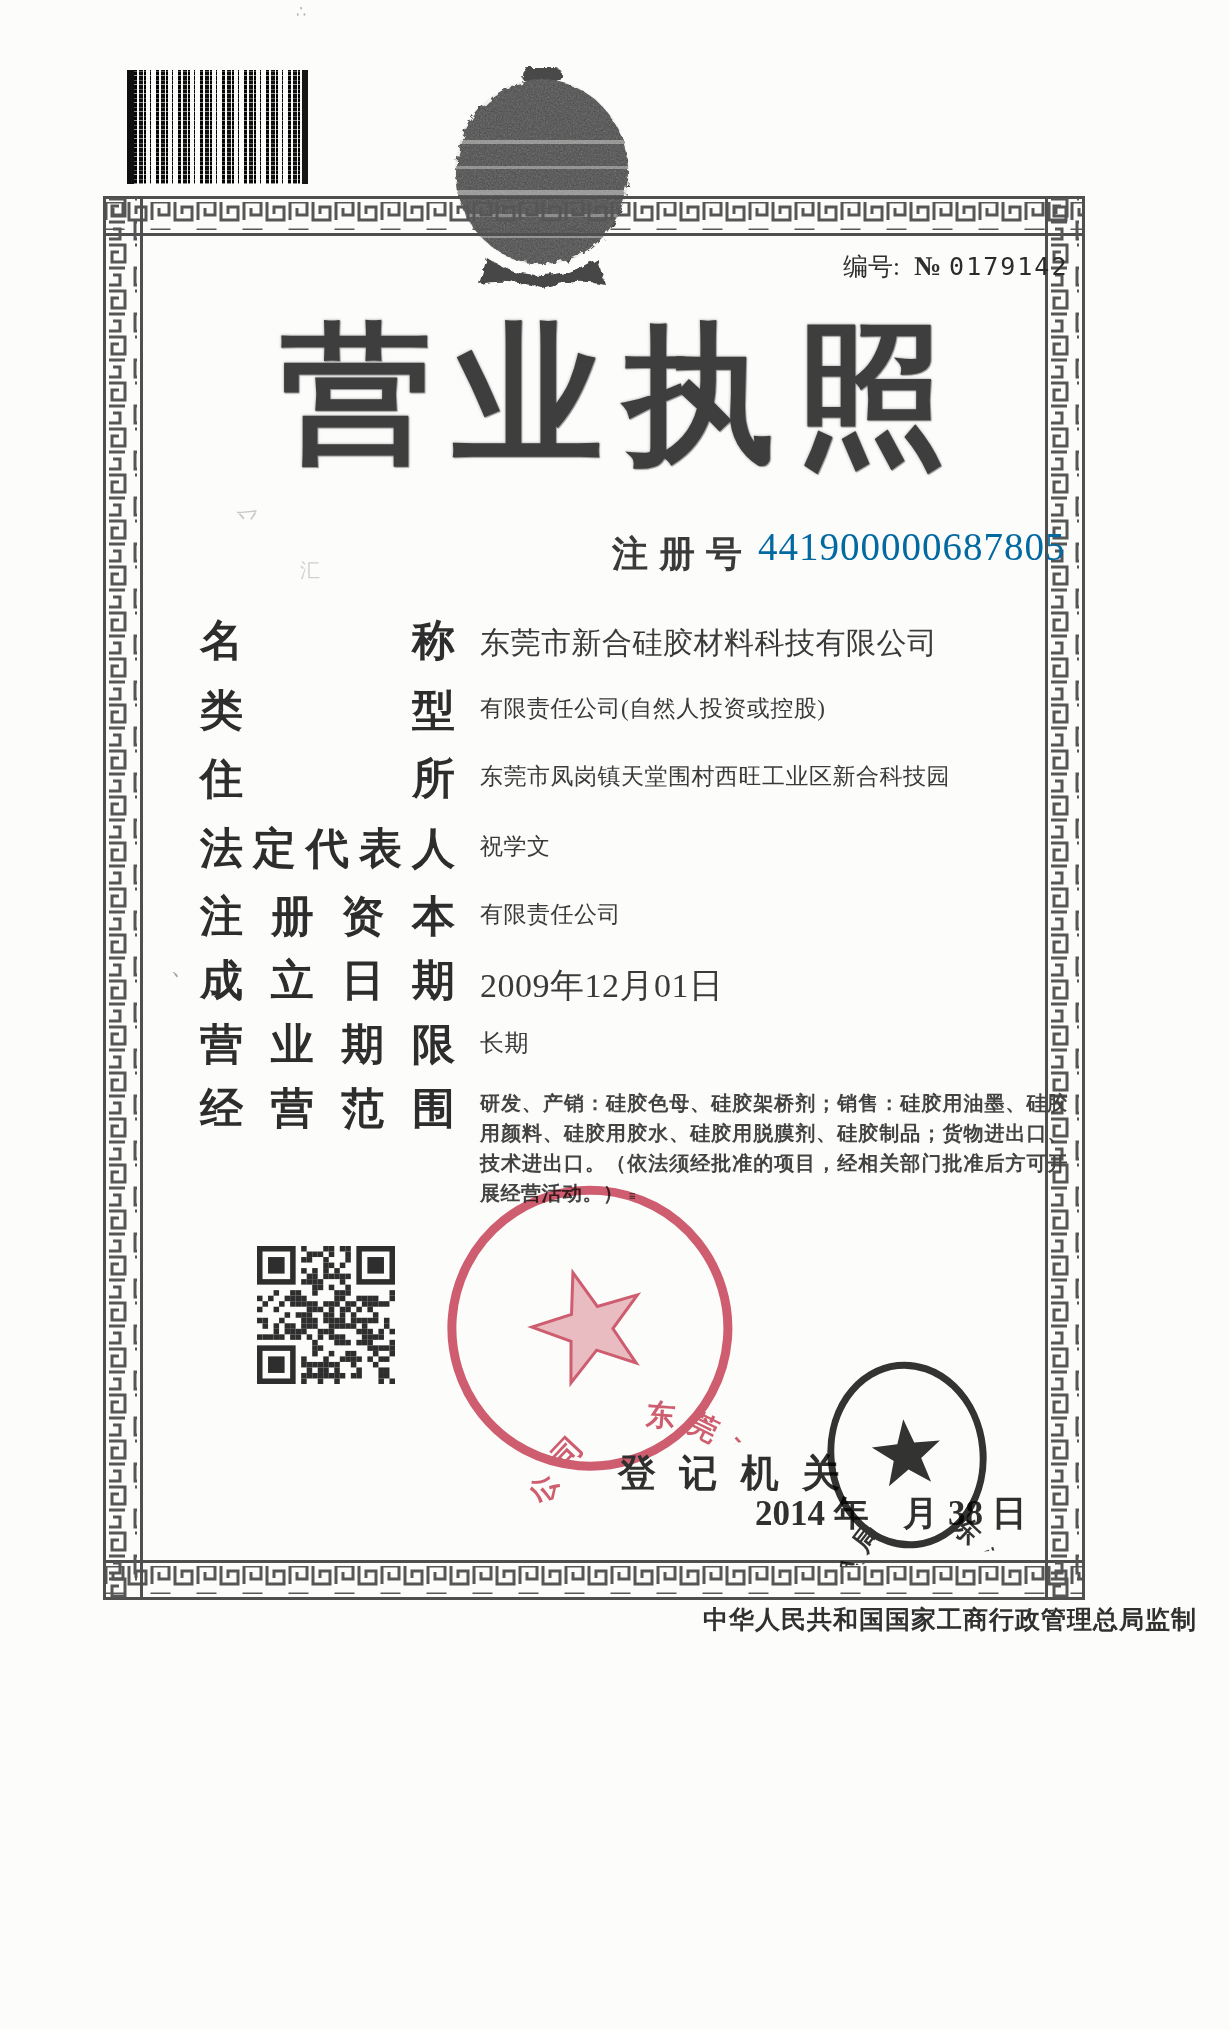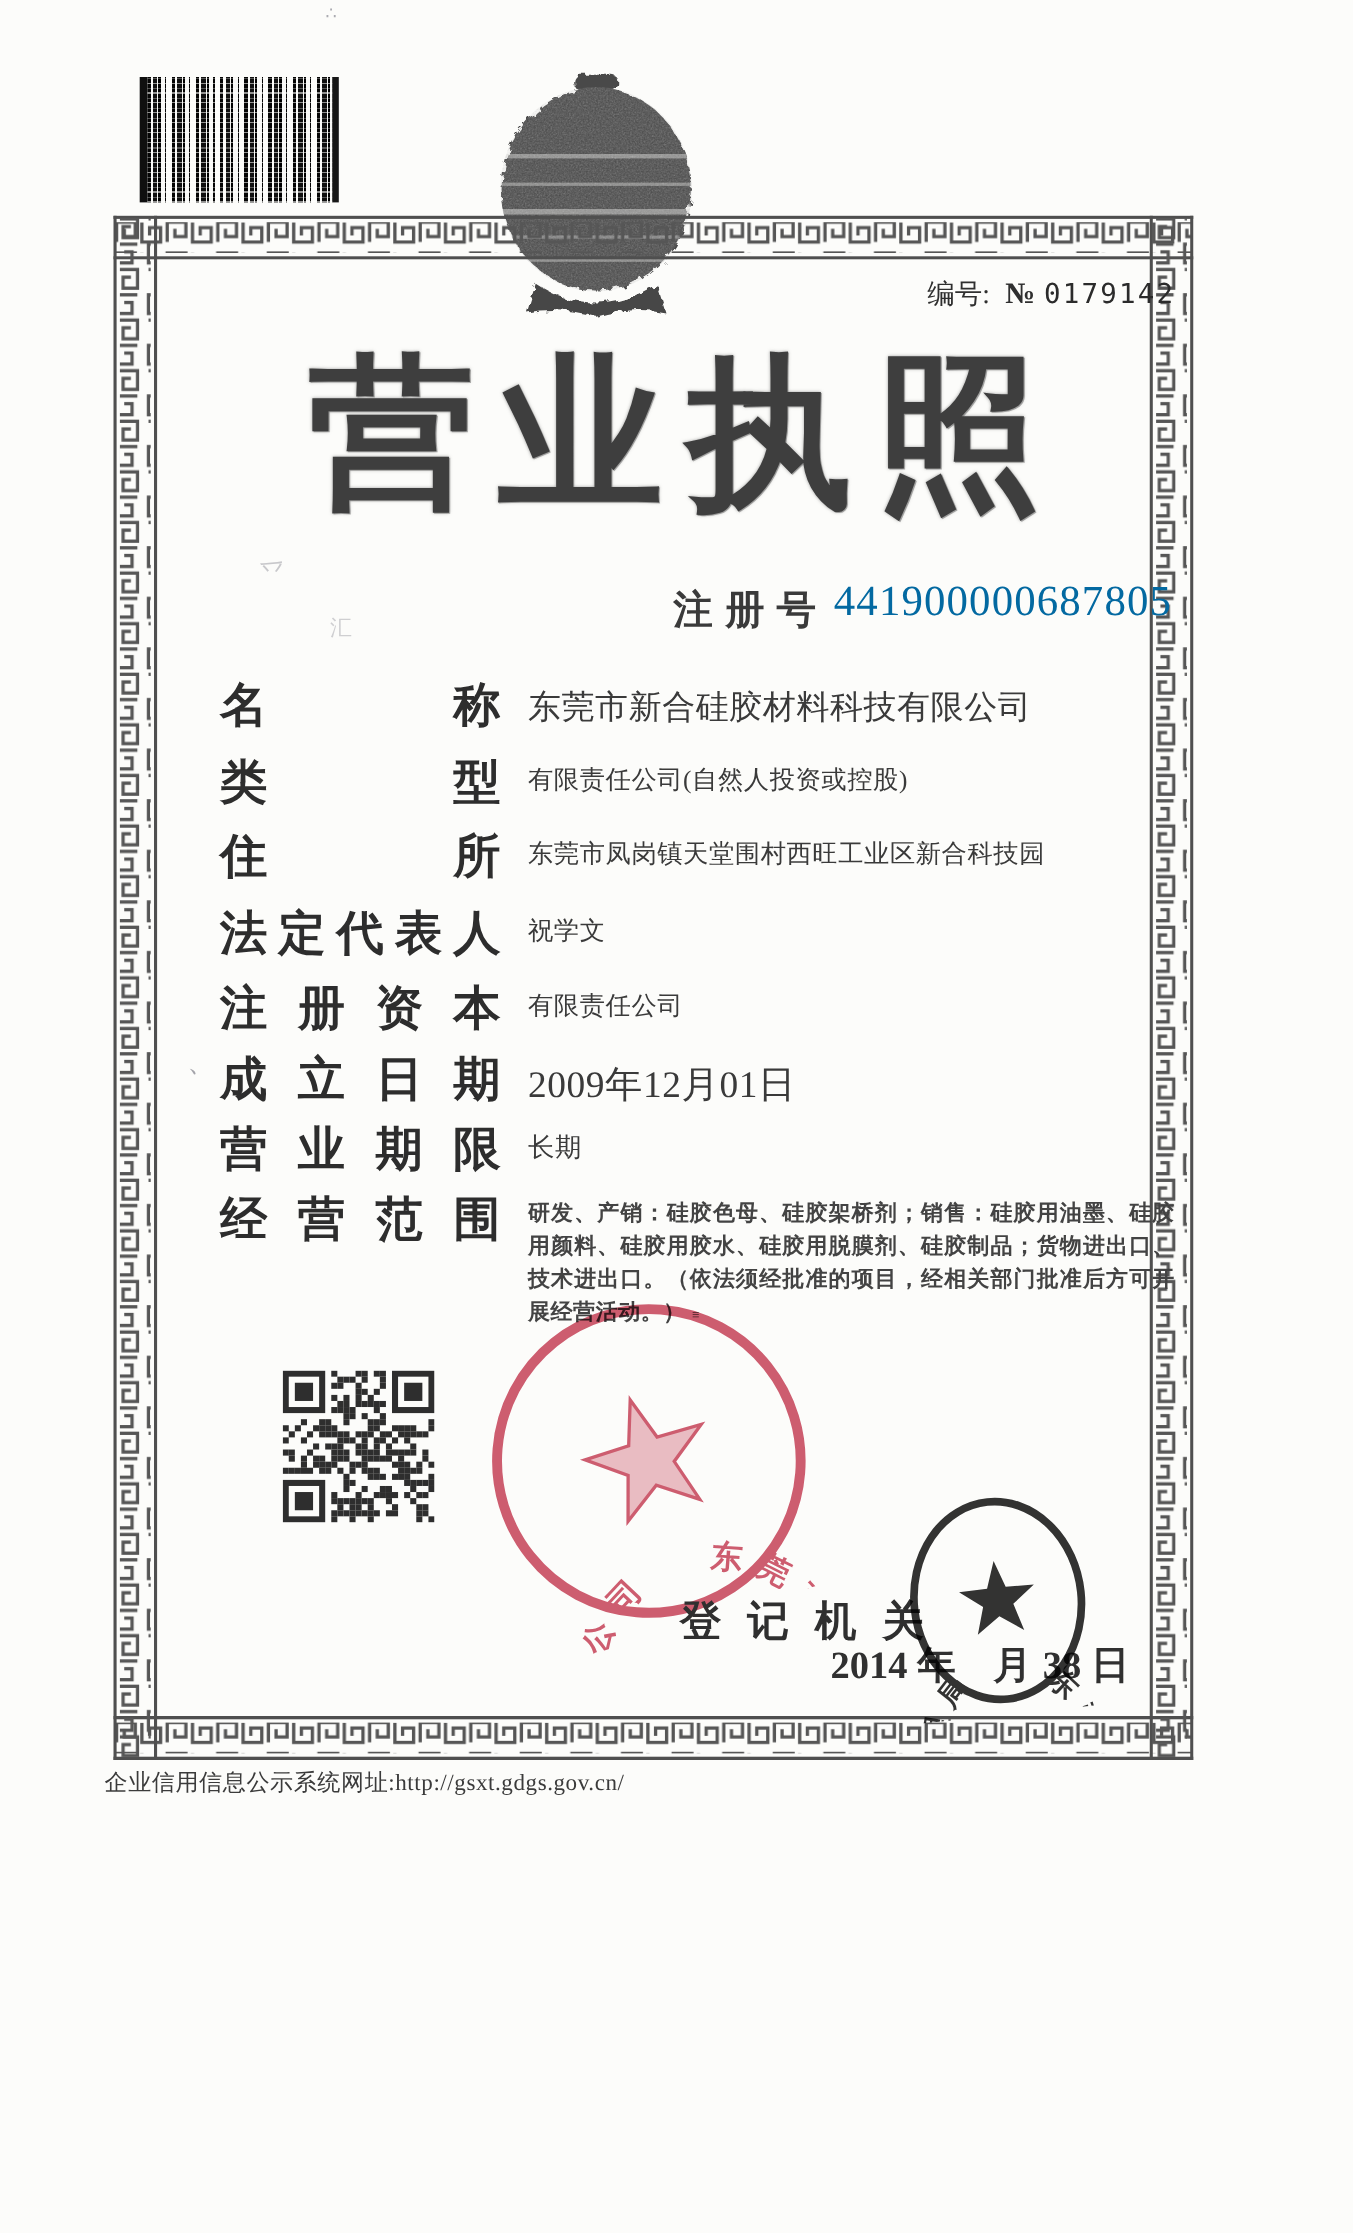--- a/index.html
+++ b/index.html
@@ -489,20 +489,20 @@
     <defs>
       <path id="stampArc" d="M100,170 A62,68 0 1 1 99.9,170" fill="none"></path>
     </defs>
     <ellipse cx="100" cy="104" rx="76" ry="90" fill="none" stroke="#1c1c1c" stroke-width="7"></ellipse>
     <polygon points="100,68 108.5,92.3 134.2,92.9 113.8,108.5 121.2,133.1 100,118.5 78.8,133.1 86.2,108.5 65.8,92.9 91.5,92.3" fill="#1c1c1c"></polygon>
     <text fill="#1c1c1c">
       <textPath href="#stampArc" startOffset="38" textLength="335">东莞市工商行政管理局</textPath>
     </text>
   </svg>
 
-  <div class="foot-left">企业信用信息公示系统网址:http://gsxt.gdgs.gov.cn/</div>
+  <div class="foot-right">中华人民共和国国家工商行政管理总局监制</div>
 
   <span class="smudge sm1">乊</span>
   <span class="smudge sm2">汇</span>
   <span class="smudge sm3">、</span>
   <span class="smudge sm4">∴</span>
 
 </div>
 
 </body></html>

